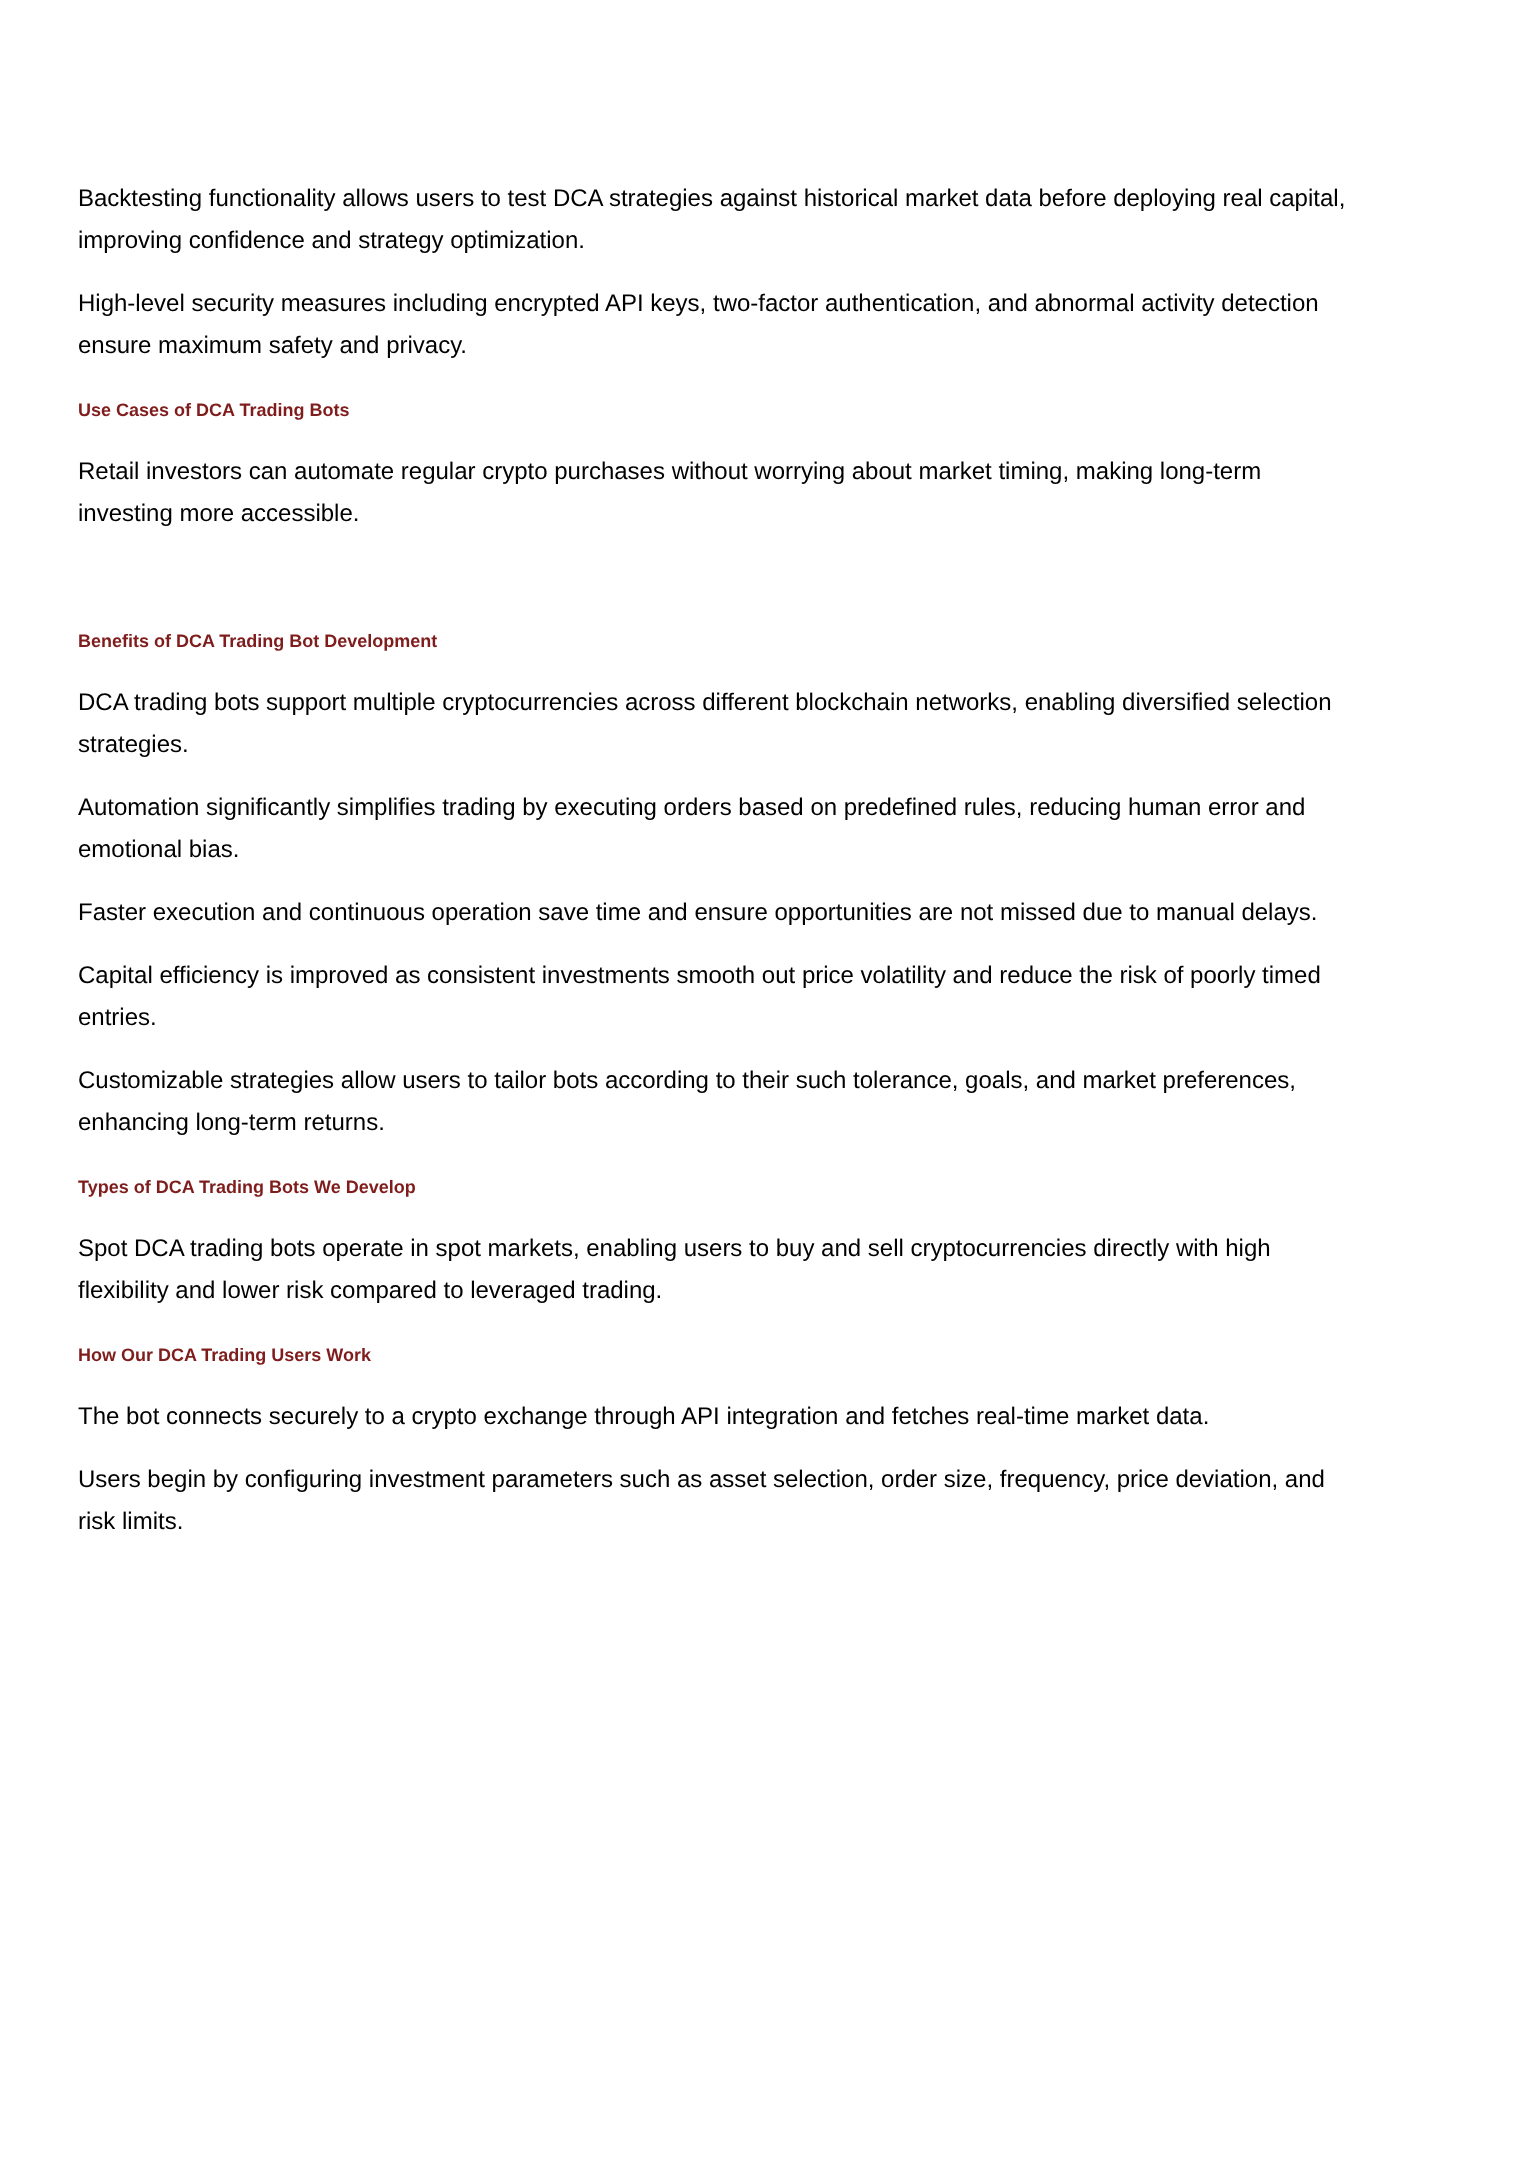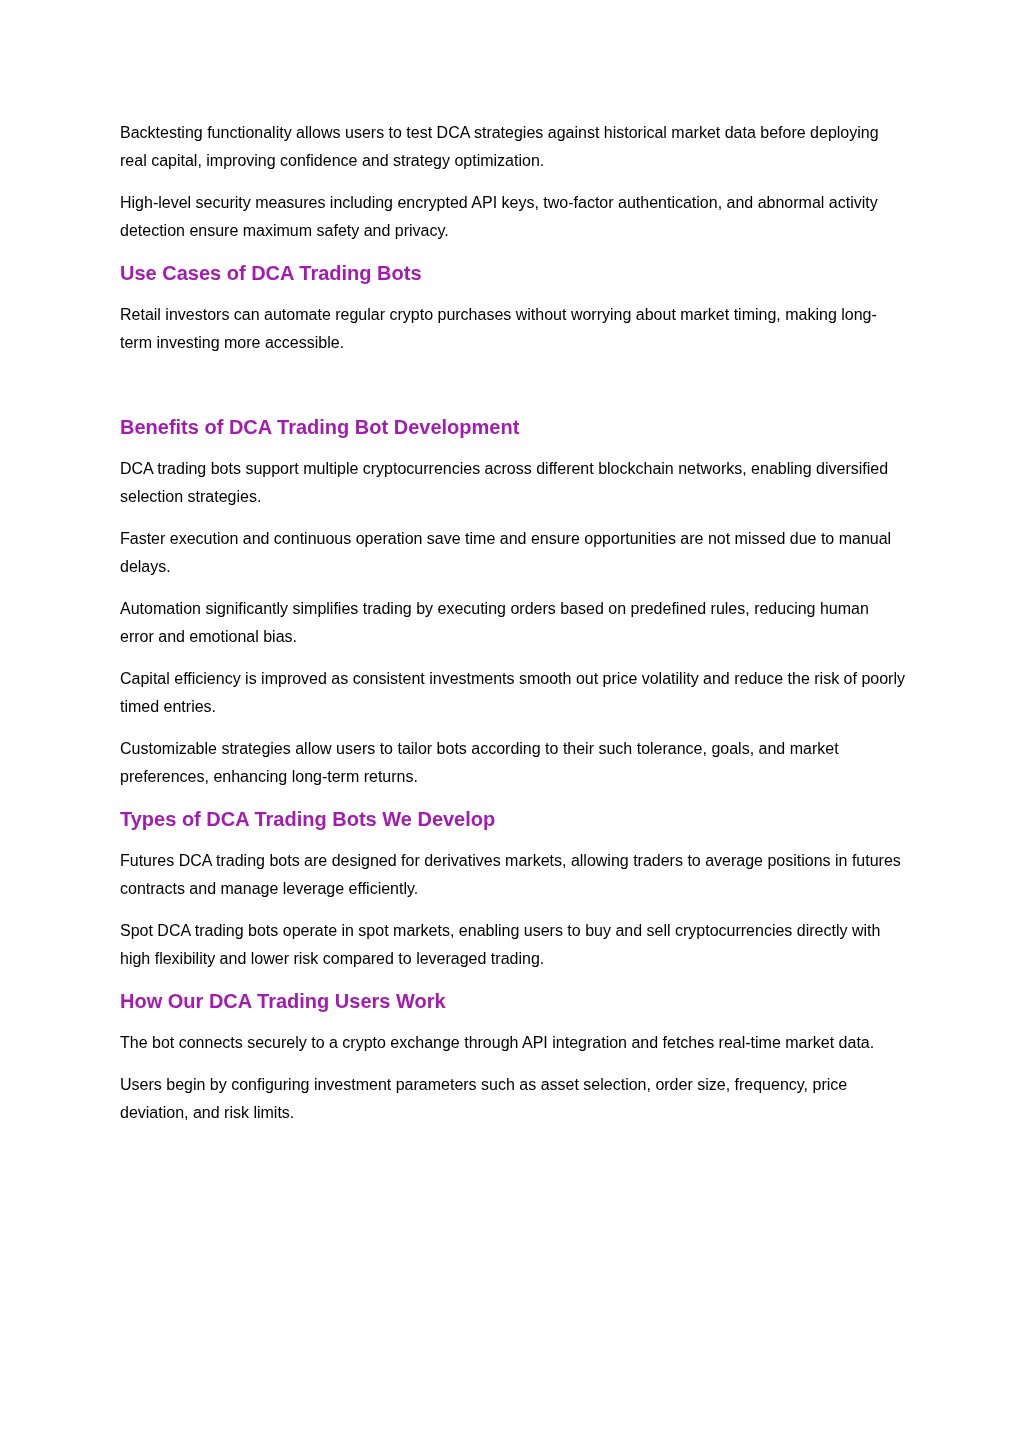--- a/index.html
+++ b/index.html
@@ -6,58 +6,57 @@
       margin: 0;
       padding: 0;
       background: #ffffff;
     }
     .doc-page {
       position: relative;
       width: 1023px;
       height: 1448px;
       background: #ffffff;
       box-sizing: border-box;
-      padding: 119px 118px 0 120px;
+      padding: 119px 118px 0 52px;
       font-family: "Liberation Sans", sans-serif;
       color: #000000;
       overflow: hidden;
     }
     .doc-page p.body-par {
       font-size: 16px;
       line-height: 28px;
       margin: 0 0 14px 0;
       font-weight: 400;
       color: #000000;
     }
     .doc-page h2.doc-heading {
-      font-size: 20px;
+      font-size: 12px;
       line-height: 28px;
       margin: 0 0 14px 0;
       font-weight: 700;
-      color: #a21caf;
+      color: #7f1d1d;
     }
     .doc-page .empty-line {
       height: 28px;
       margin: 0 0 14px 0;
     }
   </style>
 </head>
 <body>
 
 <div class="doc-page">
   <p class="body-par">Backtesting functionality allows users to test DCA strategies against historical market data before deploying real capital, improving confidence and strategy optimization.</p>
   <p class="body-par">High-level security measures including encrypted API keys, two-factor authentication, and abnormal activity detection ensure maximum safety and privacy.</p>
   <h2 class="doc-heading">Use Cases of DCA Trading Bots</h2>
   <p class="body-par">Retail investors can automate regular crypto purchases without worrying about market timing, making long-term investing more accessible.</p>
   <div class="empty-line"></div>
   <h2 class="doc-heading">Benefits of DCA Trading Bot Development</h2>
   <p class="body-par">DCA trading bots support multiple cryptocurrencies across different blockchain networks, enabling diversified selection strategies.</p>
+  <p class="body-par">Automation significantly simplifies trading by executing orders based on predefined rules, reducing human error and emotional bias.</p>
   <p class="body-par">Faster execution and continuous operation save time and ensure opportunities are not missed due to manual delays.</p>
-  <p class="body-par">Automation significantly simplifies trading by executing orders based on predefined rules, reducing human error and emotional bias.</p>
   <p class="body-par">Capital efficiency is improved as consistent investments smooth out price volatility and reduce the risk of poorly timed entries.</p>
   <p class="body-par">Customizable strategies allow users to tailor bots according to their such tolerance, goals, and market preferences, enhancing long-term returns.</p>
   <h2 class="doc-heading">Types of DCA Trading Bots We Develop</h2>
-  <p class="body-par">Futures DCA trading bots are designed for derivatives markets, allowing traders to average positions in futures contracts and manage leverage efficiently.</p>
   <p class="body-par">Spot DCA trading bots operate in spot markets, enabling users to buy and sell cryptocurrencies directly with high flexibility and lower risk compared to leveraged trading.</p>
   <h2 class="doc-heading">How Our DCA Trading Users Work</h2>
   <p class="body-par">The bot connects securely to a crypto exchange through API integration and fetches real-time market data.</p>
   <p class="body-par">Users begin by configuring investment parameters such as asset selection, order size, frequency, price deviation, and risk limits.</p>
 </div>
 
 </body></html>

